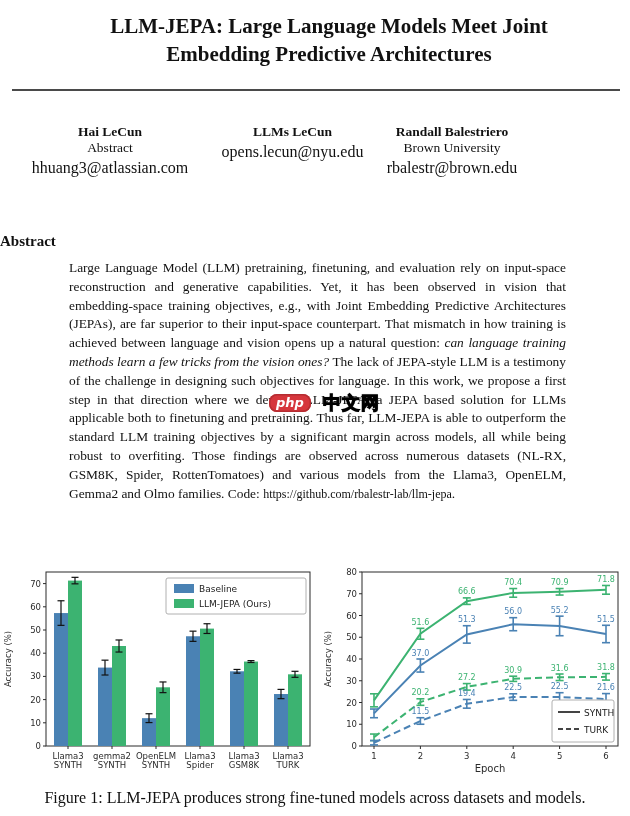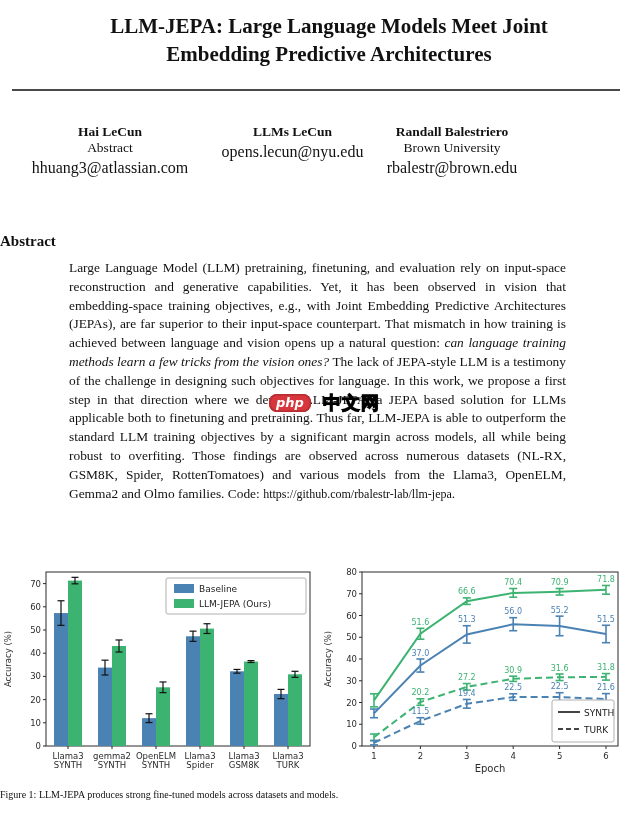--- a/index.html
+++ b/index.html
@@ -33,21 +33,21 @@
            color:#fff;-webkit-text-stroke:1.1px #000;margin-left:12px;letter-spacing:1px;
            text-shadow:0 0 1px #000}
 
   .figure{position:absolute;top:566px;left:2px;width:626px;display:flex;gap:6px}
   svg text{font-family:"DejaVu Sans",sans-serif}
   .tick{font-size:8.5px;fill:#2b2b2b}
   .axis{font-size:10px;fill:#2b2b2b}
   .legend{font-size:9px;fill:#222}
   .dl{font-size:8px}
 
-  .caption{position:absolute;top:789px;left:0;width:630px;text-align:left;font-size:10px}
+  .caption{position:absolute;top:789px;left:0;width:630px;text-align:center;font-size:16px}
 </style>
 </head>
 <body>
 
 <h1 class="title">LLM-JEPA: Large Language Models Meet Joint Embedding Predictive Architectures</h1>
 <div class="rule"></div>
 
 <div class="author a0">
   <div class="name">Hai LeCun</div>
   <div class="aff">Abstract</div>

